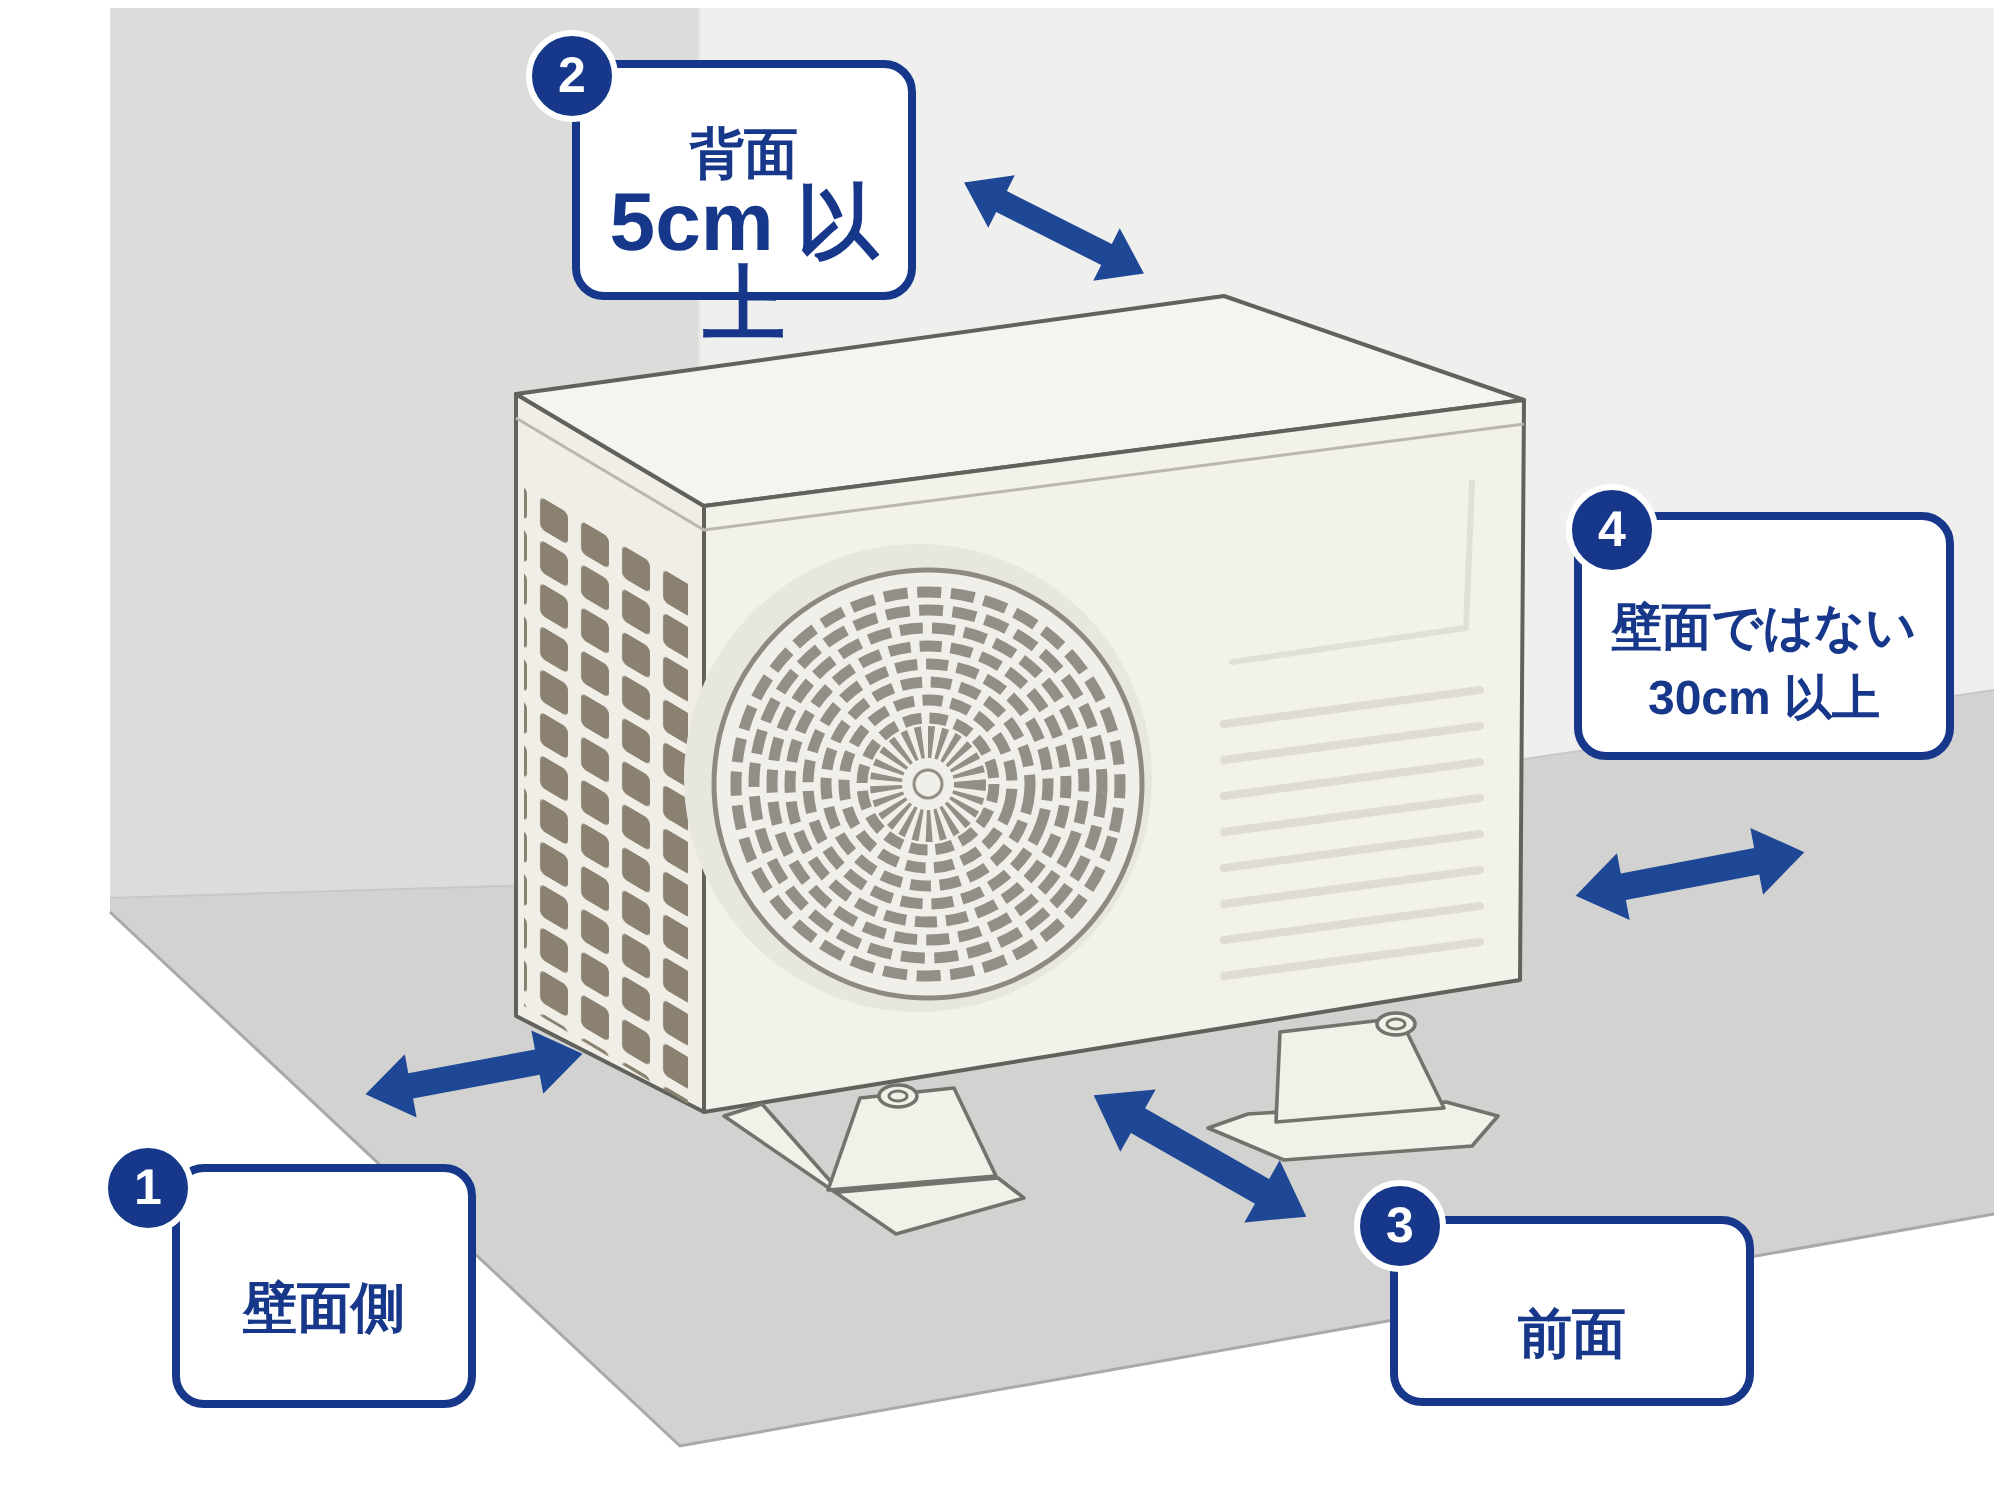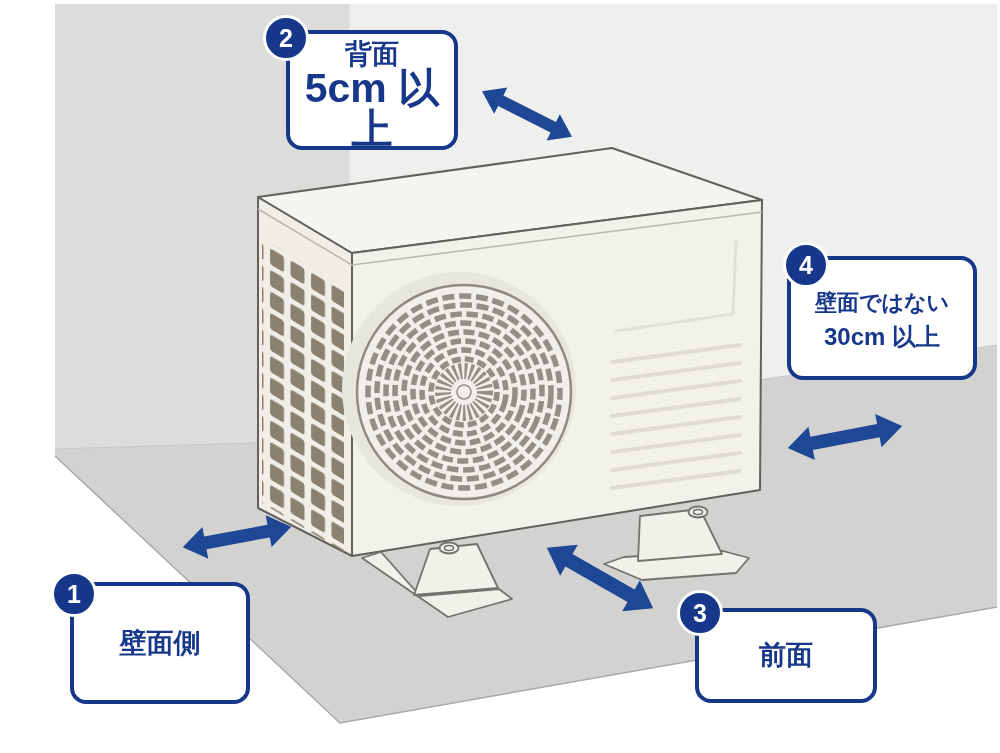--- a/index.html
+++ b/index.html
@@ -21,23 +21,23 @@
     background:#ffffff;
     border:4px solid var(--accent);
     border-radius:16px;
     display:flex;flex-direction:column;
     justify-content:space-evenly;align-items:center;
     text-align:center;
     color:var(--accent);
     z-index:4;
     padding:6px 4px;
   }
-  .callout-label{font-size:27px;font-weight:700;line-height:1.05;}
+  .callout-label{font-size:27px;font-weight:700;line-height:1.05;margin-top:23px;}
   .callout-value{font-size:41px;font-weight:700;line-height:1.0;}
-  .callout-label.small{font-size:22px;}
+  .callout-label.small{font-size:25px;}
   #callout-4{justify-content:center;gap:10px;padding-top:10px;}
   .badge{
     position:absolute;
     width:40px;height:40px;border-radius:50%;
     background:var(--accent);
     border:3px solid #ffffff;
     color:#ffffff;
     display:flex;align-items:center;justify-content:center;
     font-size:25px;font-weight:700;
     z-index:5;
@@ -137,21 +137,21 @@
   <div class="callout" id="callout-4" style="left:787px;top:256px;width:190px;height:124px;">
     <div>
       <div class="callout-label small">壁面ではない</div>
     </div>
     <div class="callout-value" style="font-size:24px;">30cm 以上</div>
   </div>
   <div class="badge" style="left:783px;top:242px;">
     <span>4</span>
   </div>
 
-  <div class="callout" id="callout-1" style="left:70px;top:582px;width:180px;height:122px;justify-content:center;">
+  <div class="callout" id="callout-1" style="left:86px;top:582px;width:152px;height:122px;justify-content:center;">
     <div class="callout-label">壁面側</div>
   </div>
   <div class="badge" style="left:51px;top:571px;">
     <span>1</span>
   </div>
 
   <div class="callout" id="callout-3" style="left:695px;top:608px;width:182px;height:95px;">
     <div class="callout-label">前面</div>
   </div>
   <div class="badge" style="left:677px;top:590px;">

